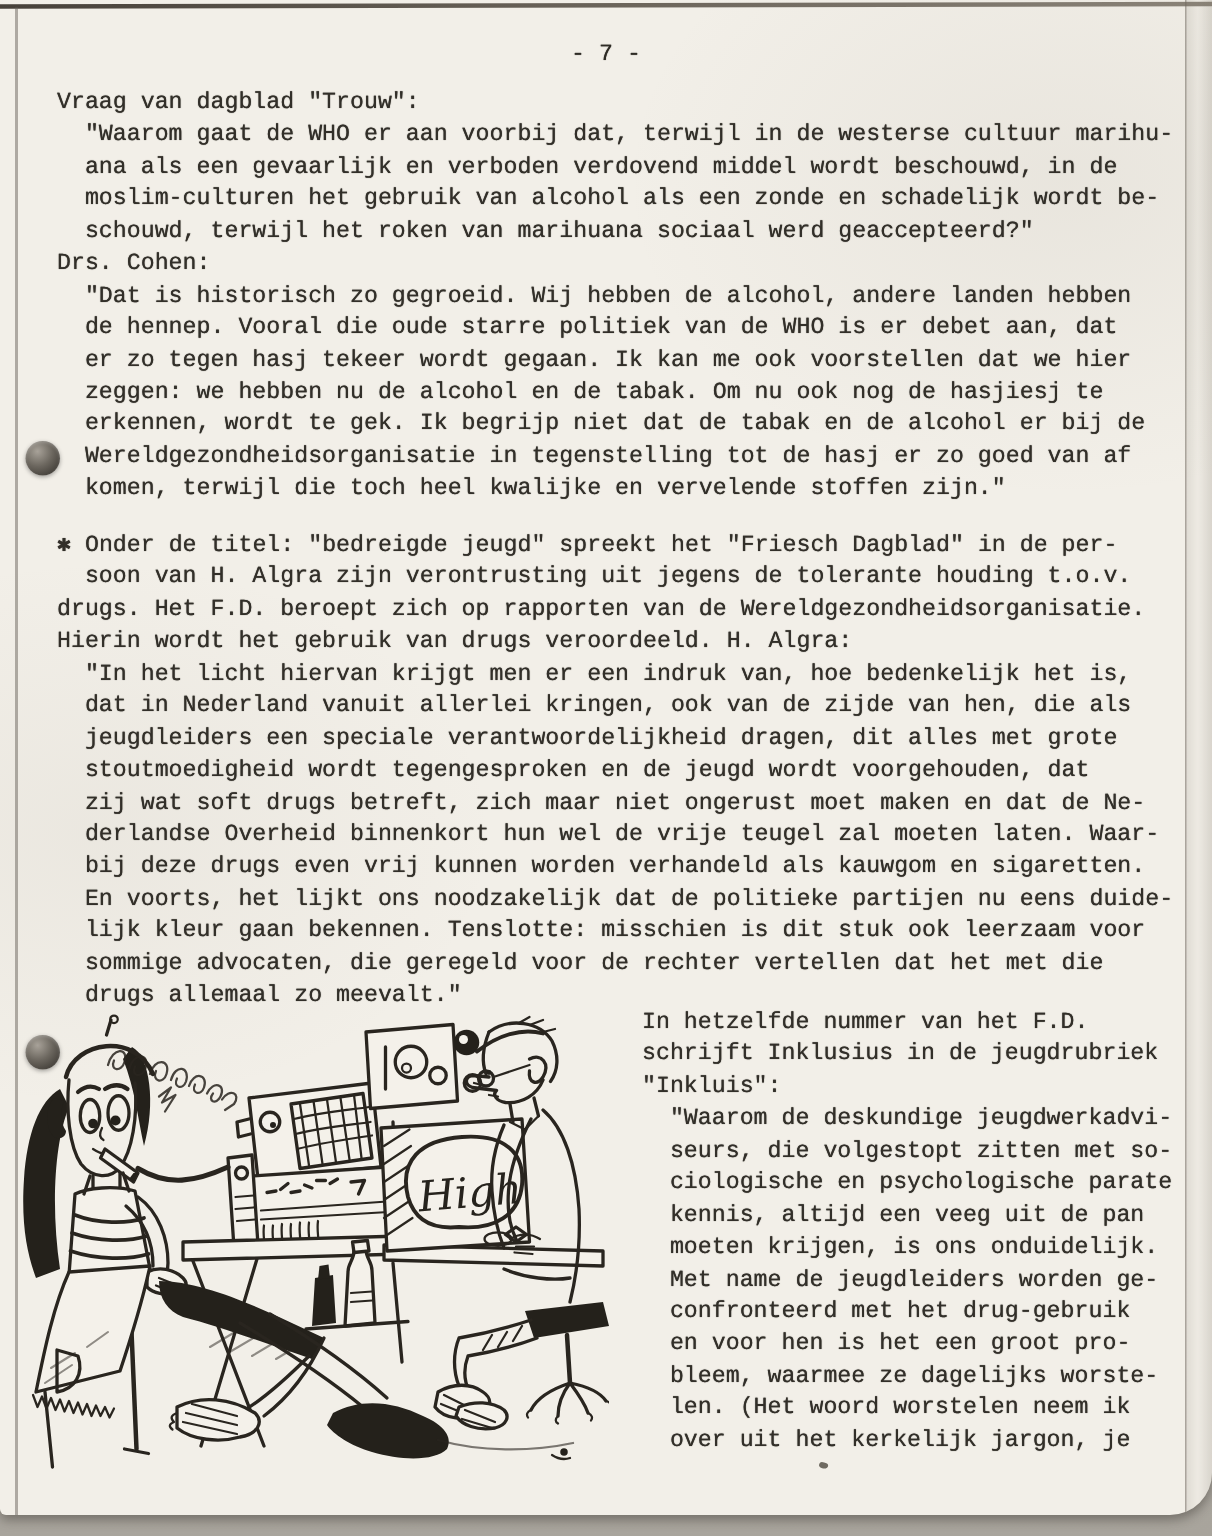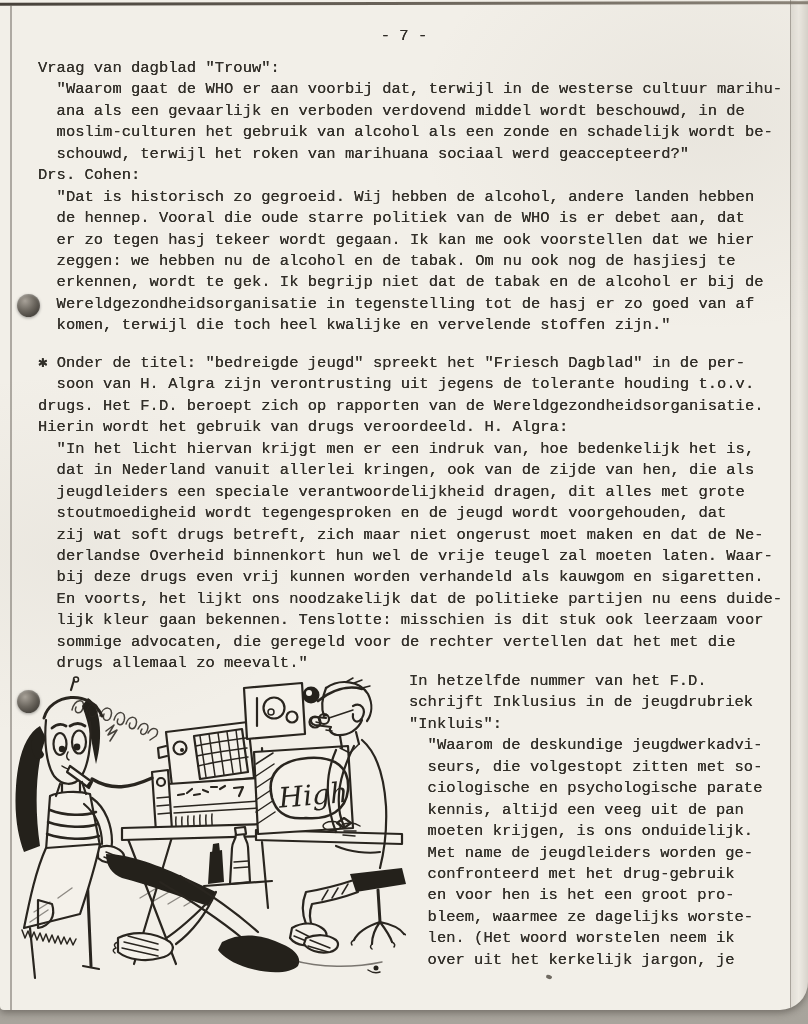--- a/index.html
+++ b/index.html
@@ -43,21 +43,21 @@
     position:absolute;left:0;top:27px;width:100%;text-align:center;
     font-size:15.5px;color:#2f2c26;text-shadow:0 0 .6px currentColor;
   }
   .txt{
     position:absolute;white-space:pre;font-size:15.5px;line-height:21.45px;
     color:#322f29;text-shadow:0 0 .6px currentColor;
   }
   .txt .tline{height:21.45px;}
   .block-1{left:38px;top:58px;}
   .block-2{left:38px;top:353px;}
-  .block-right{left:409px;top:671px;}
+  .block-right{left:428px;top:671px;}
   .illustration{position:absolute;left:10px;top:676px;}
   .speck{
     position:absolute;left:546px;top:975px;width:6px;height:4px;
     background:#6f6a61;border-radius:50% 40% 60% 50%;transform:rotate(20deg);
   }
   
   .ln{fill:none;stroke:#29251f;stroke-width:2.2;stroke-linecap:round;stroke-linejoin:round;}
   .thick{stroke-width:3;}
   .thin{stroke-width:1.5;}
   .faint{stroke-width:1.4;opacity:.5;}

